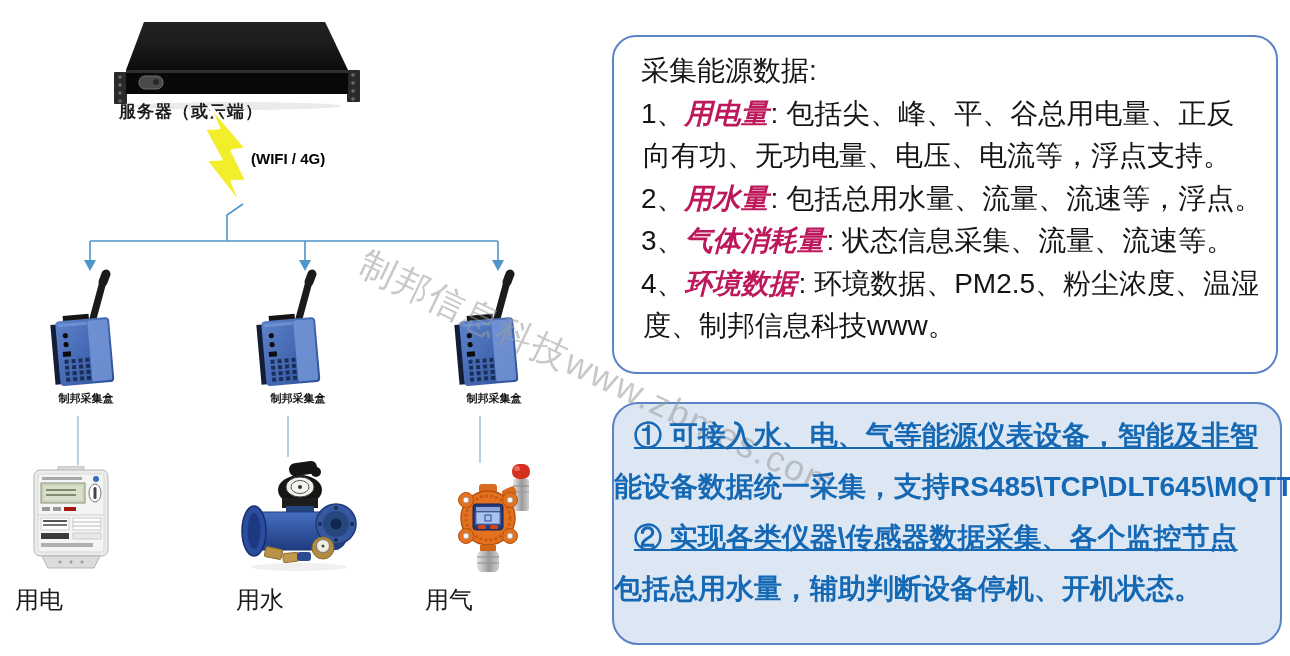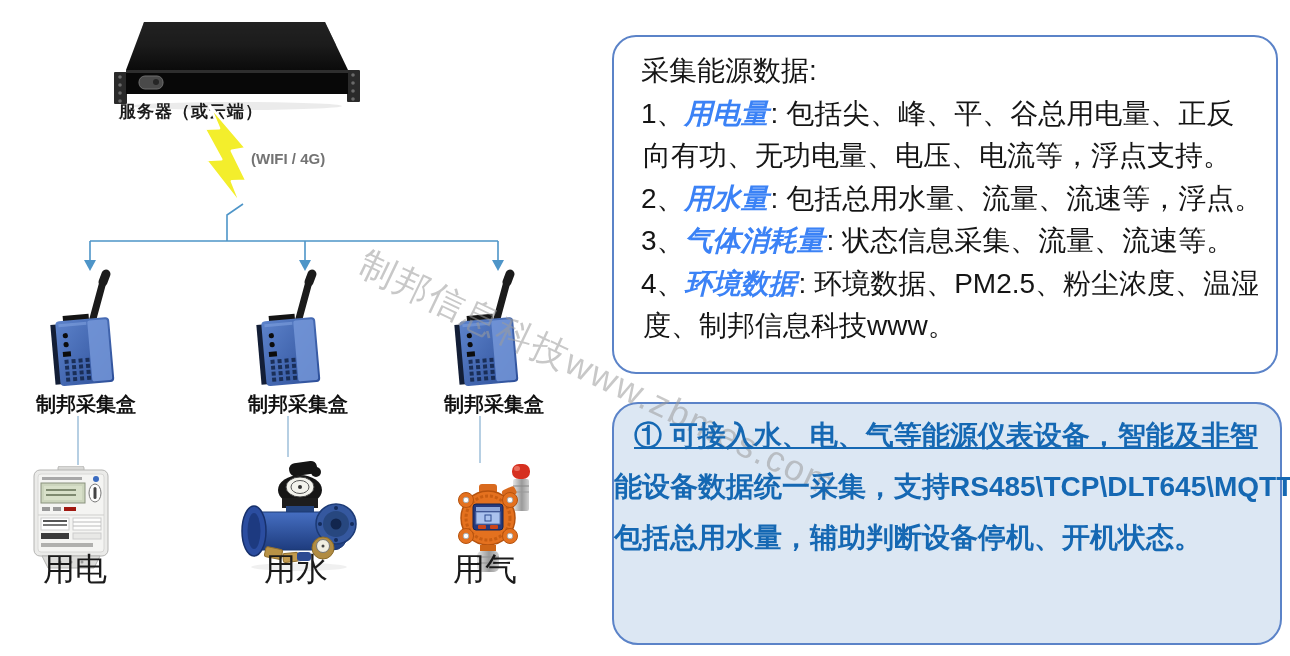--- a/index.html
+++ b/index.html
@@ -5,49 +5,49 @@
   html,body{margin:0;padding:0;background:#ffffff;}
   .stage{position:relative;width:1290px;height:656px;background:#ffffff;overflow:hidden;
          font-family:"Liberation Sans",sans-serif;}
   .abs{position:absolute;}
 
   
   .server-svg{left:112px;top:16px;width:250px;height:95px;}
   .server-label{left:119px;top:100px;width:162px;font-size:17px;
                 font-weight:bold;color:#1c1c1c;letter-spacing:1px;}
   .bolt-svg{left:197px;top:104px;width:52px;height:104px;transform:rotate(-6deg);}
-  .link-label{left:251px;top:150px;font-size:15px;font-weight:bold;color:#737373;}
+  .link-label{left:251px;top:150px;font-size:15px;font-weight:bold;color:#000000;}
   .tree-svg{left:0;top:0;width:1290px;height:656px;pointer-events:none;}
 
   .collector-svg{width:90px;height:126px;top:262px;}
   .collector-1{left:41px;} .collector-2{left:247px;} .collector-3{left:445px;}
-  .collector-label{top:391px;width:130px;text-align:center;font-size:20px;
+  .collector-label{top:391px;width:130px;text-align:center;font-size:11px;
                    font-weight:bold;color:#111;}
   .collector-label-1{left:21px;} .collector-label-2{left:233px;} .collector-label-3{left:429px;}
 
   .meter-electric-svg{left:32px;top:466px;width:78px;height:104px;}
   .meter-water-svg{left:237px;top:460px;width:120px;height:112px;}
   .meter-gas-svg{left:456px;top:462px;width:84px;height:112px;}
-  .meter-label{top:548px;width:120px;text-align:center;font-size:32px;color:#1a1a1a;
+  .meter-label{top:584px;width:120px;text-align:left;font-size:24px;color:#1a1a1a;
                font-family:"Liberation Serif",serif;}
   .meter-label-1{left:15px;} .meter-label-2{left:236px;} .meter-label-3{left:425px;}
 
   
   .watermark{left:372px;top:240px;font-size:36px;color:#9c9c9c;opacity:0.55;
              transform:rotate(25.5deg);transform-origin:0 0;white-space:nowrap;
              letter-spacing:2px;z-index:20;pointer-events:none;}
 
   
   .panel{box-sizing:border-box;z-index:10;}
   .panel-top{left:612px;top:35px;width:666px;height:339px;background:#ffffff;
              border:2px solid #5b83c8;border-radius:24px;}
   .panel-top-text{position:absolute;left:612px;top:35px;width:666px;height:339px;
                   padding:15px 0 8px 29px;box-sizing:border-box;z-index:30;}
   .eline{white-space:nowrap;line-height:42.5px;font-size:28px;color:#151515;}
-  .eline .kw{color:#3b82f6;font-style:italic;font-weight:bold;padding-right:2px;}
+  .eline .kw{color:#be185d;font-style:italic;font-weight:bold;padding-right:2px;}
 
   .panel-bottom{left:612px;top:402px;width:670px;height:243px;background:#dce7f3;
                 border:2px solid #5b83c8;border-radius:26px;}
   .panel-bottom-text{position:absolute;left:612px;top:402px;width:670px;height:243px;
                      padding:8px 0 0 2px;box-sizing:border-box;z-index:30;}
   .cline{white-space:nowrap;line-height:51px;font-size:28px;font-weight:bold;color:#1568b3;}
   .cline.ind{padding-left:20px;text-decoration:underline;}
 </style>
 </head>
 <body>
@@ -261,16 +261,17 @@
     <div class="eline"><span class="pre"></span><span class="kw"></span><span class="rest">向有功、无功电量、电压、电流等，浮点支持。</span></div>
     <div class="eline"><span class="pre">2、</span><span class="kw">用水量</span><span class="rest">: 包括总用水量、流量、流速等，浮点。</span></div>
     <div class="eline"><span class="pre">3、</span><span class="kw">气体消耗量</span><span class="rest">: 状态信息采集、流量、流速等。</span></div>
     <div class="eline"><span class="pre">4、</span><span class="kw">环境数据</span><span class="rest">: 环境数据、PM2.5、粉尘浓度、温湿</span></div>
     <div class="eline"><span class="pre"></span><span class="kw"></span><span class="rest">度、制邦信息科技www。</span></div>
   </div>
 
   <div class="abs panel-bottom-text">
     <div class="cline ind">① 可接入水、电、气等能源仪表设备，智能及非智</div>
     <div class="cline">能设备数据统一采集，支持RS485\TCP\DLT645\MQTT等</div>
+    <div class="cline ind">② 实现各类仪器\传感器数据采集、各个监控节点</div>
     <div class="cline">包括总用水量，辅助判断设备停机、开机状态。</div>
   </div>
 
 </div>
 
 </body></html>

